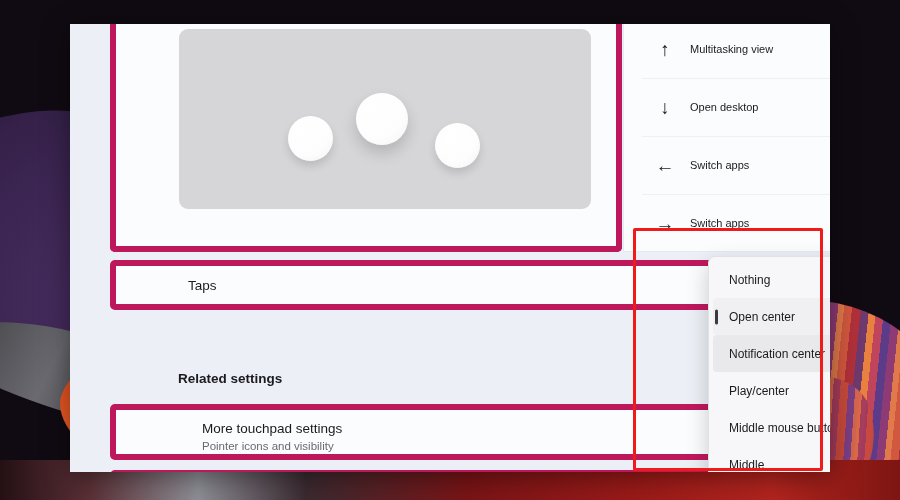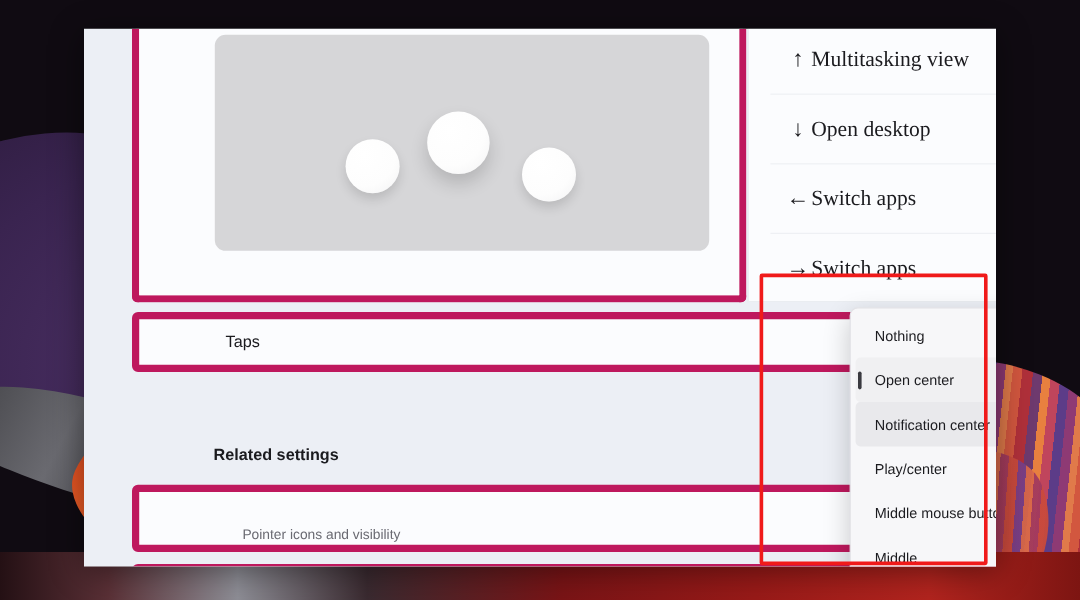--- a/index.html
+++ b/index.html
@@ -155,21 +155,22 @@
     content: ""; position: absolute; left: 18px; right: 0; top: 0;
     height: 1px; background: #eef0f4;
   }
   .arrow-ico {
     width: 22px; flex: 0 0 22px;
     font-size: 19px; line-height: 1;
     color: #1b1b1f;
     text-align: center;
   }
   .action-label {
-    font-size: 18px; color: #1b1b1f; font-family: Liberation Serif, serif;
+    margin-left: 14px;
+    font-size: 11px; color: #1b1b1f;
   }
 
   
   #taps-card {
     position: absolute; left: 0; top: 236px; width: 760px; height: 50px;
     border-radius: 5px;
   }
   #taps-label {
     position: absolute; left: 72px; top: 50%;
     transform: translateY(-50%);
@@ -293,20 +294,21 @@
 
     </div>
 
     <div id="taps-card" class="card">
       <span id="taps-label">Taps</span>
     </div>
 
     <div id="related-heading">Related settings</div>
 
     <div id="more-card" class="card">
+      <span id="more-title">More touchpad settings</span>
       <span id="more-sub">Pointer icons and visibility</span>
     </div>
 
     <div id="bottom-card" class="card"></div>
 
   </div>
 
   <div id="dropdown">
     <div class="dd-item">
       <span>Nothing</span>

